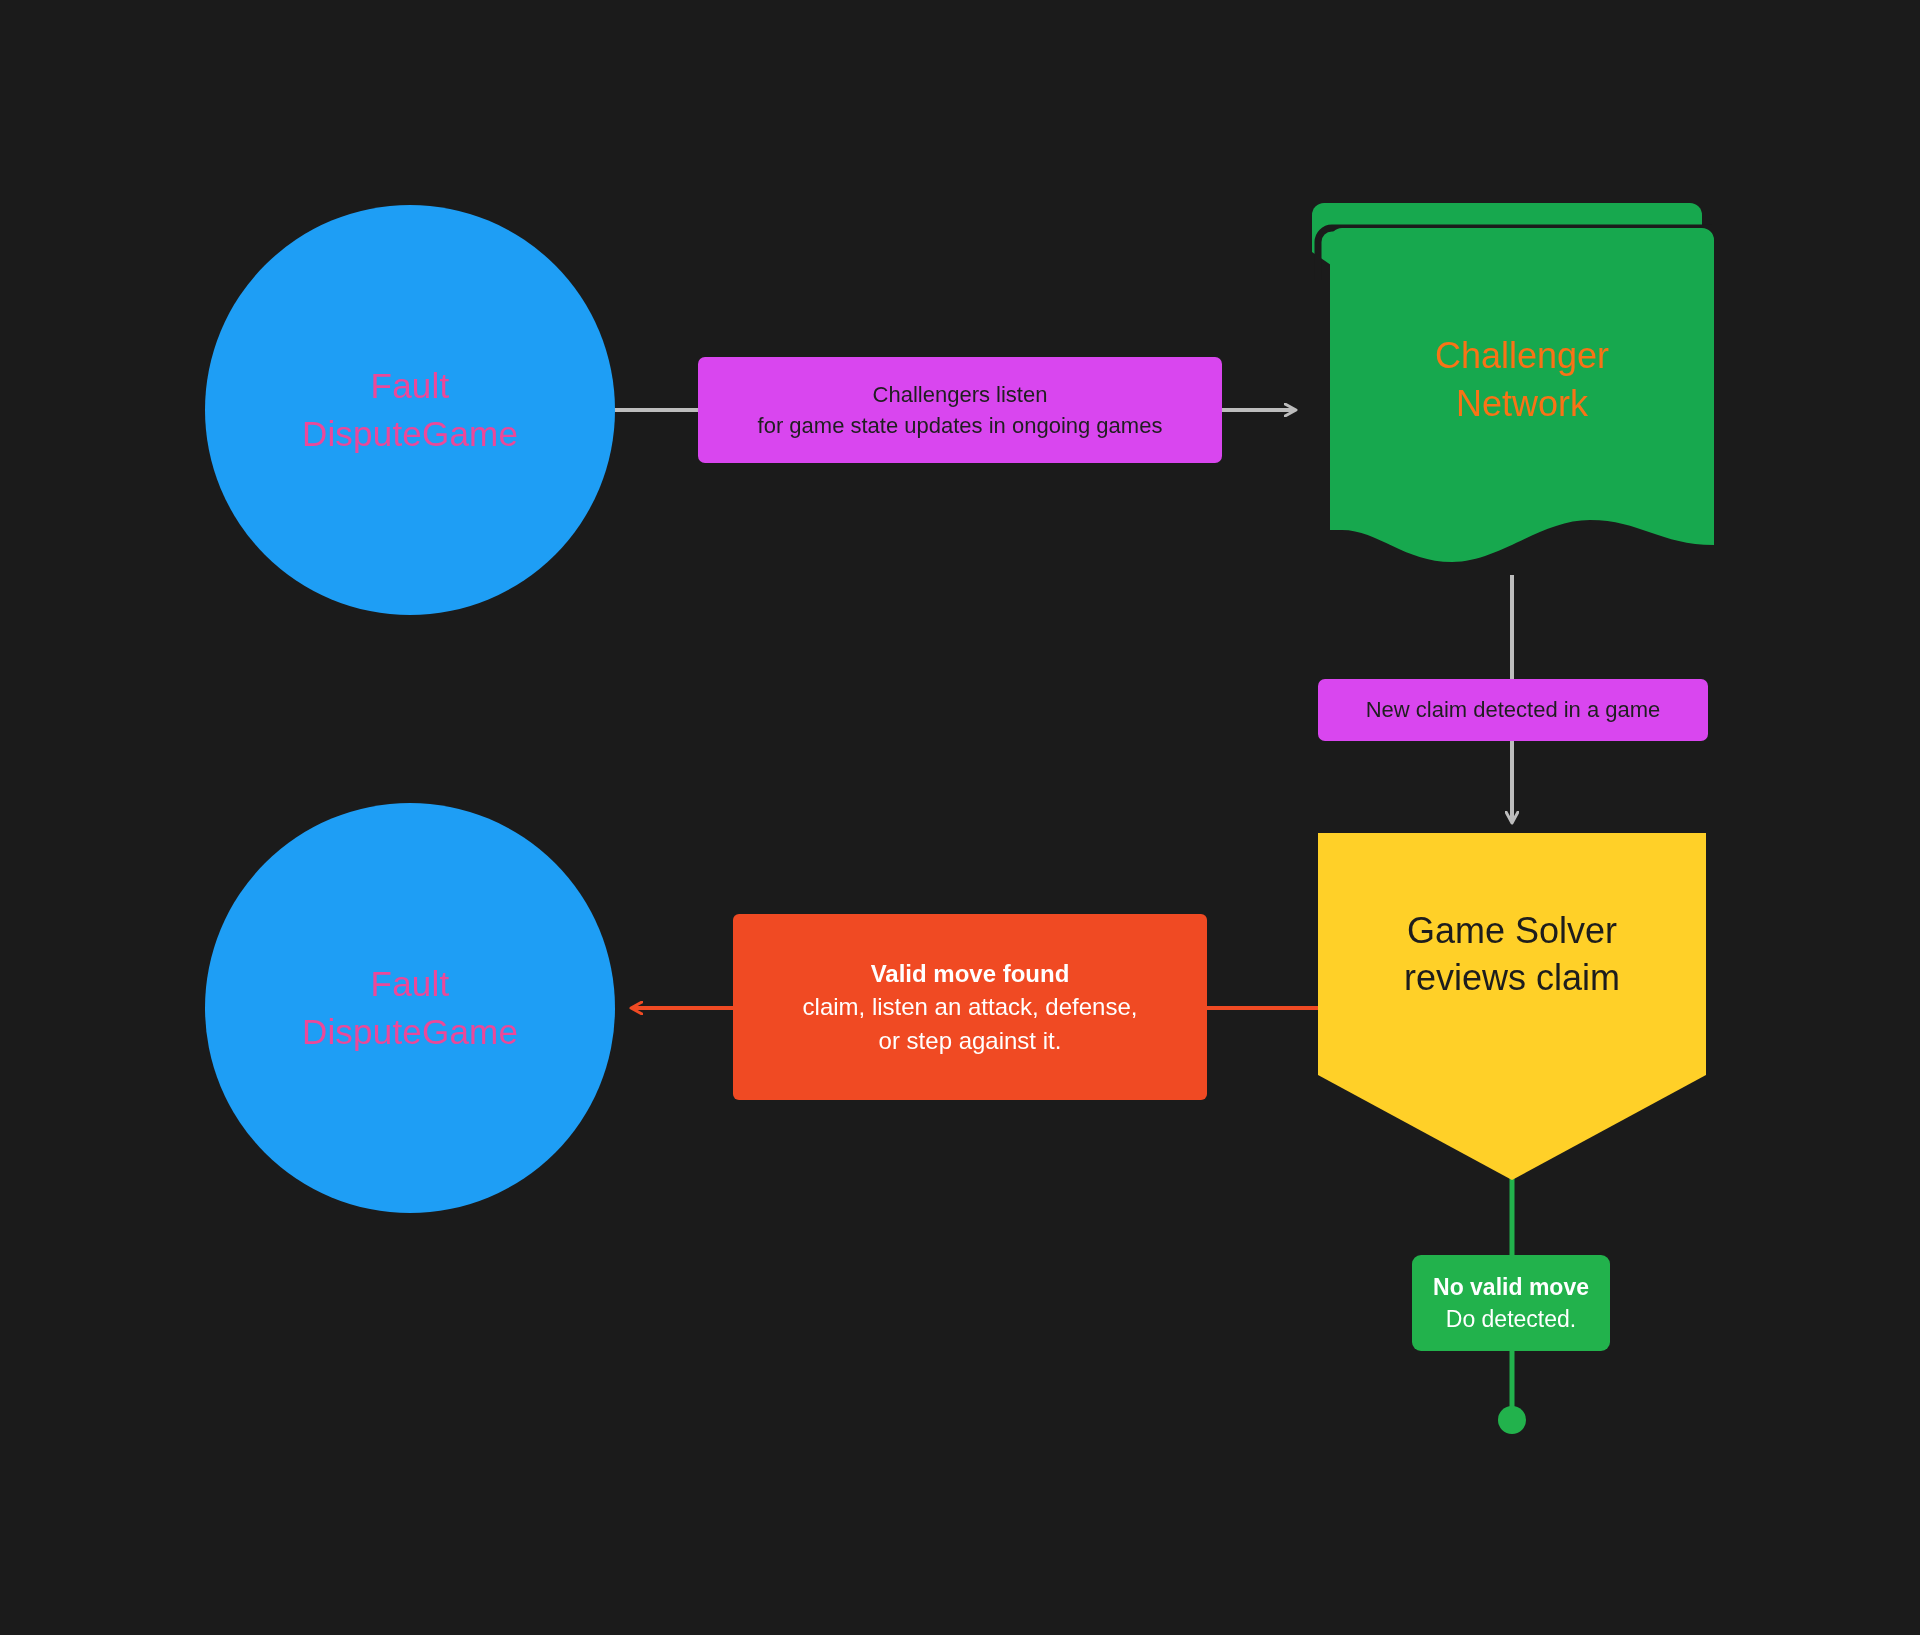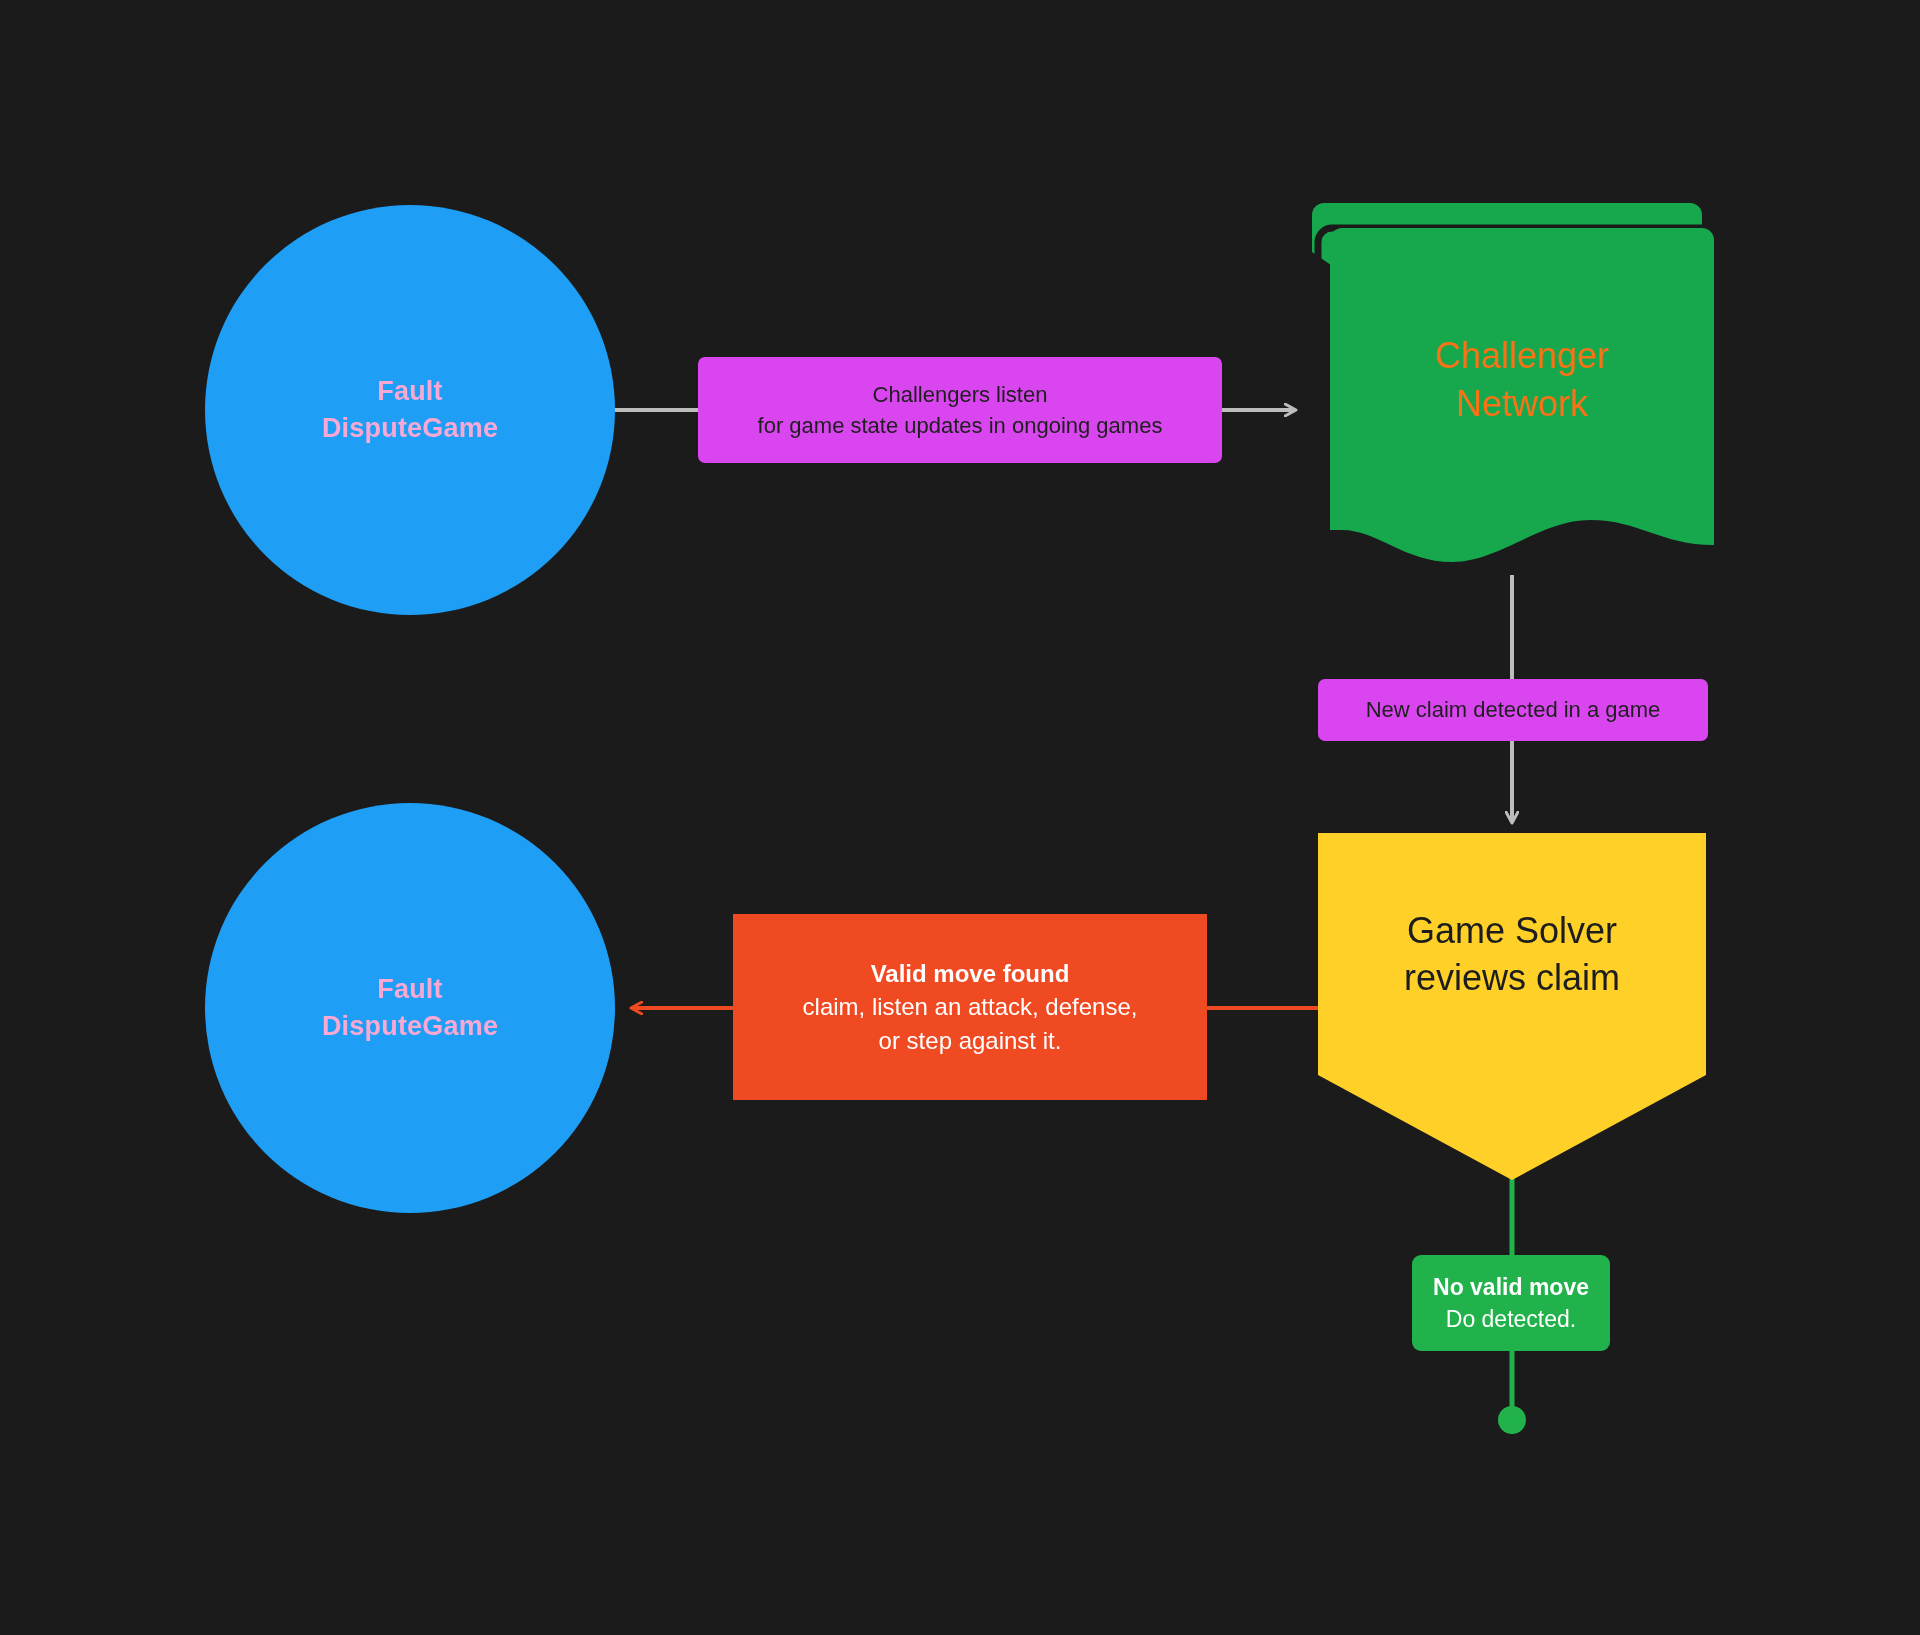--- a/index.html
+++ b/index.html
@@ -24,24 +24,24 @@
     display:flex;
     flex-direction:column;
     align-items:center;
     justify-content:center;
     text-align:center;
     color:#ffffff;
     pointer-events:none;
   }
   
   .circle-label{
-    font-size:27px;
+    font-size:35px;
     line-height:1.38;
-    font-weight:700;
-    color:#f9a8d4;
+    font-weight:400;
+    color:#ec4899;
     letter-spacing:.2px;
   }
   
   .green-label{
     font-size:36px;
     line-height:1.33;
     color:#f97316;
   }
   
   .yellow-label{
@@ -64,21 +64,21 @@
     justify-content:center;
     box-sizing:border-box;
     padding:10px 16px;
   }
   .edge-label .l{display:block;white-space:nowrap;}
   
   .orange-label{
     position:absolute;
     background:#f04a23;
     color:#ffffff;
-    border-radius:0;
+    border-radius:6px;
     font-size:24px;
     line-height:1.38;
     text-align:center;
     display:flex;
     flex-direction:column;
     align-items:center;
     justify-content:center;
     box-sizing:border-box;
     padding:12px 18px;
   }

